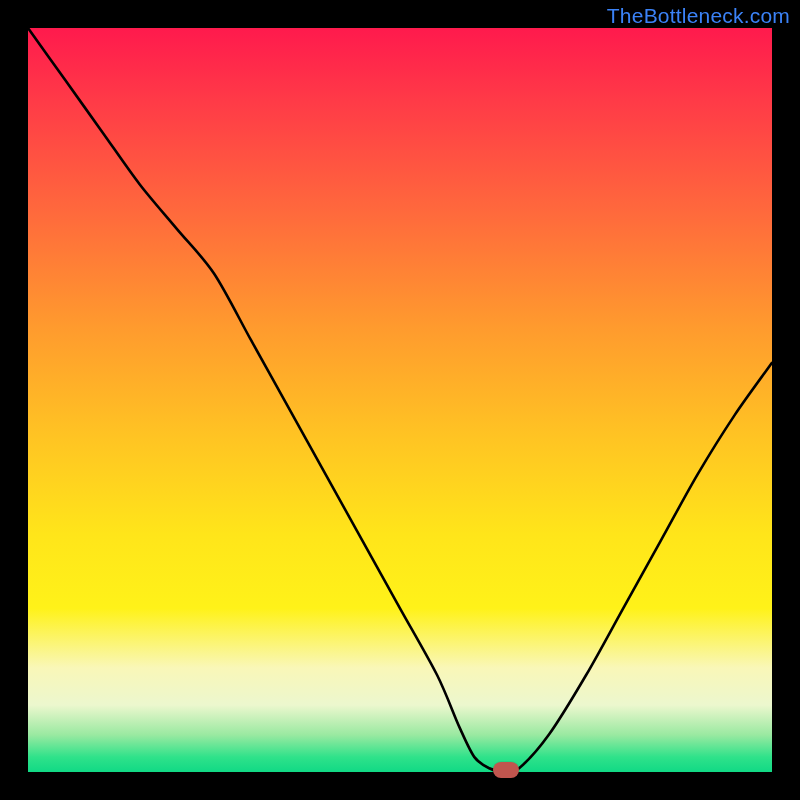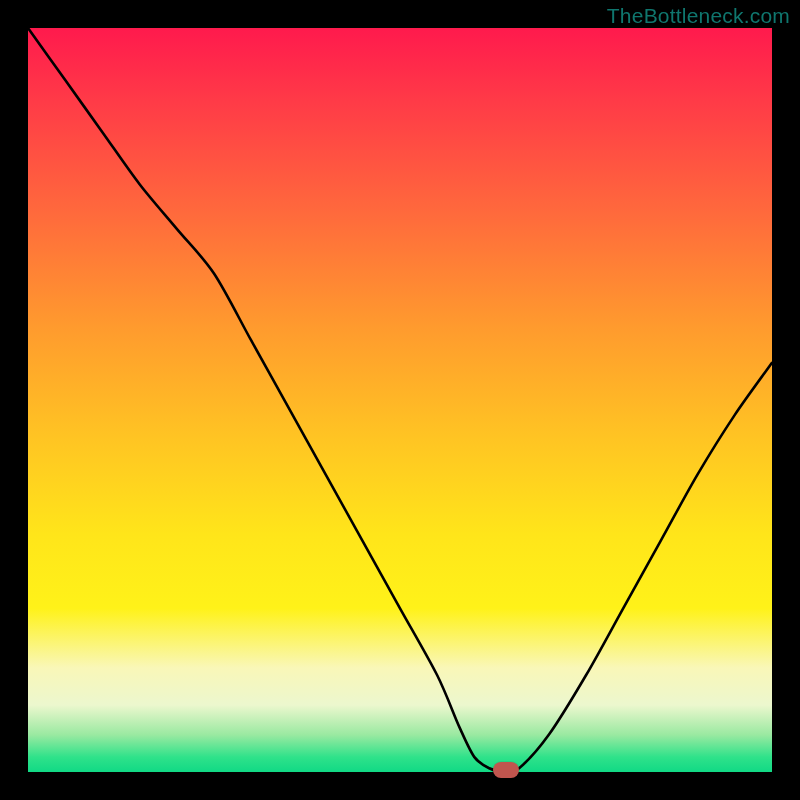--- a/index.html
+++ b/index.html
@@ -37,21 +37,21 @@
       #2fe28a 98%,
       #11d985 100%
     );
   }
   .watermark {
     position: absolute;
     top: 4px;
     right: 10px;
     font-family: Arial, Helvetica, sans-serif;
     font-size: 21px;
-    color: #0f766e;
+    color: #3b82f6;
     letter-spacing: 0.2px;
     font-weight: 500;
     user-select: none;
   }
   svg.curve {
     position: absolute;
     left: 0;
     top: 0;
     width: 744px;
     height: 744px;

